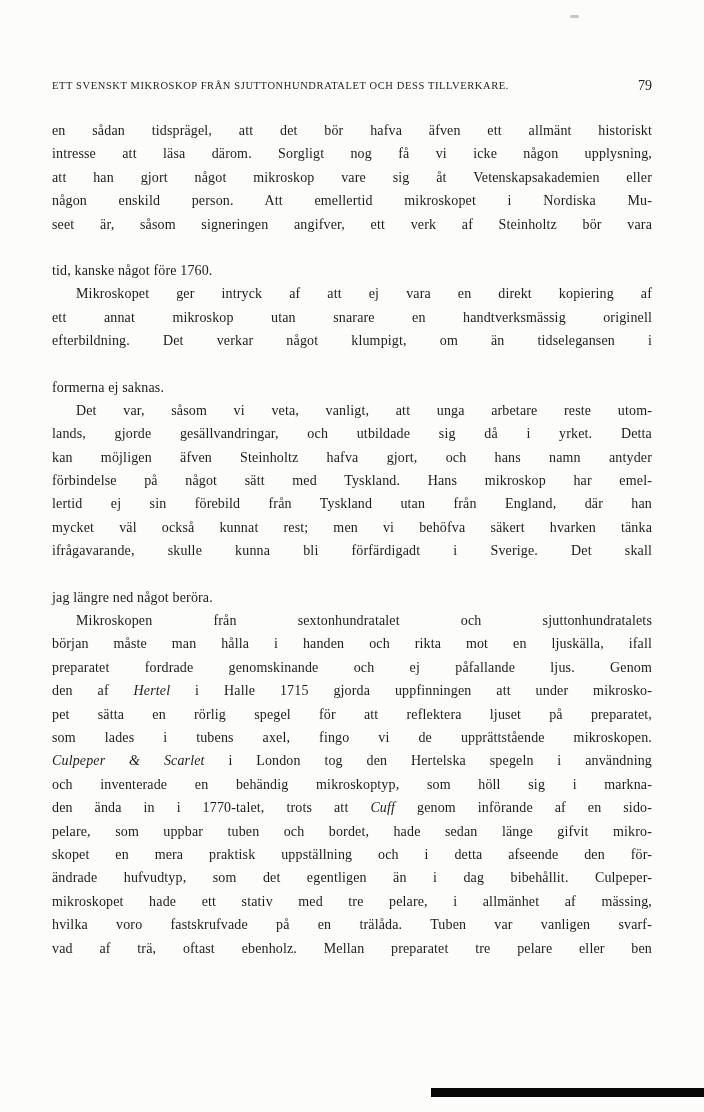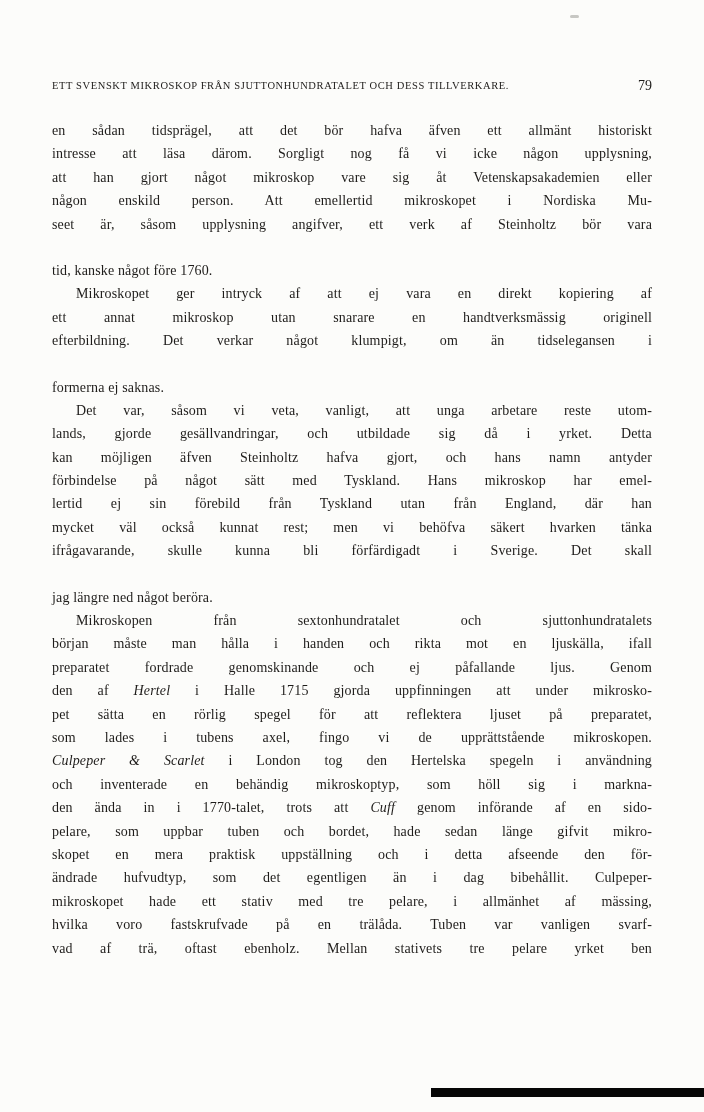--- a/index.html
+++ b/index.html
@@ -77,21 +77,21 @@
     <span class="htitle">ETT SVENSKT MIKROSKOP FRÅN SJUTTONHUNDRATALET OCH DESS TILLVERKARE.</span>
     <span class="folio">79</span>
   </div>
 
   <div class="body-text" id="body-text">
       <div class="para">
         <div class="line">en sådan tidsprägel, att det bör hafva äfven ett allmänt historiskt</div>
         <div class="line">intresse att läsa därom. Sorgligt nog få vi icke någon upplysning,</div>
         <div class="line">att han gjort något mikroskop vare sig åt Vetenskapsakademien eller</div>
         <div class="line">någon enskild person. Att emellertid mikroskopet i Nordiska Mu-</div>
-        <div class="line">seet är, såsom upplysning angifver, ett verk af Steinholtz bör vara</div>
+        <div class="line">seet är, såsom signeringen angifver, ett verk af Steinholtz bör vara</div>
         <div class="line endline">tid, kanske något före 1760.</div>
       </div>
       <div class="para">
         <div class="line indent">Mikroskopet ger intryck af att ej vara en direkt kopiering af</div>
         <div class="line">ett annat mikroskop utan snarare en handtverksmässig originell</div>
         <div class="line">efterbildning. Det verkar något klumpigt, om än tidselegansen i</div>
         <div class="line endline">formerna ej saknas.</div>
       </div>
       <div class="para">
         <div class="line indent">Det var, såsom vi veta, vanligt, att unga arbetare reste utom-</div>
@@ -111,18 +111,18 @@
         <div class="line">pet sätta en rörlig spegel för att reflektera ljuset på preparatet,</div>
         <div class="line">som lades i tubens axel, fingo vi de upprättstående mikroskopen.</div>
         <div class="line"><i>Culpeper &amp; Scarlet</i> i London tog den Hertelska spegeln i användning</div>
         <div class="line">och inventerade en behändig mikroskoptyp, som höll sig i markna-</div>
         <div class="line">den ända in i 1770-talet, trots att <i>Cuff</i> genom införande af en sido-</div>
         <div class="line">pelare, som uppbar tuben och bordet, hade sedan länge gifvit mikro-</div>
         <div class="line">skopet en mera praktisk uppställning och i detta afseende den för-</div>
         <div class="line">ändrade hufvudtyp, som det egentligen än i dag bibehållit. Culpeper-</div>
         <div class="line">mikroskopet hade ett stativ med tre pelare, i allmänhet af mässing,</div>
         <div class="line">hvilka voro fastskrufvade på en trälåda. Tuben var vanligen svarf-</div>
-        <div class="line">vad af trä, oftast ebenholz. Mellan stativets tre pelare yrket ben</div>
+        <div class="line">vad af trä, oftast ebenholz. Mellan preparatet tre pelare eller ben</div>
       </div>
     </div>
 
   <div class="scan-artifact-bar"></div>
 </div>
 
 </body></html>

